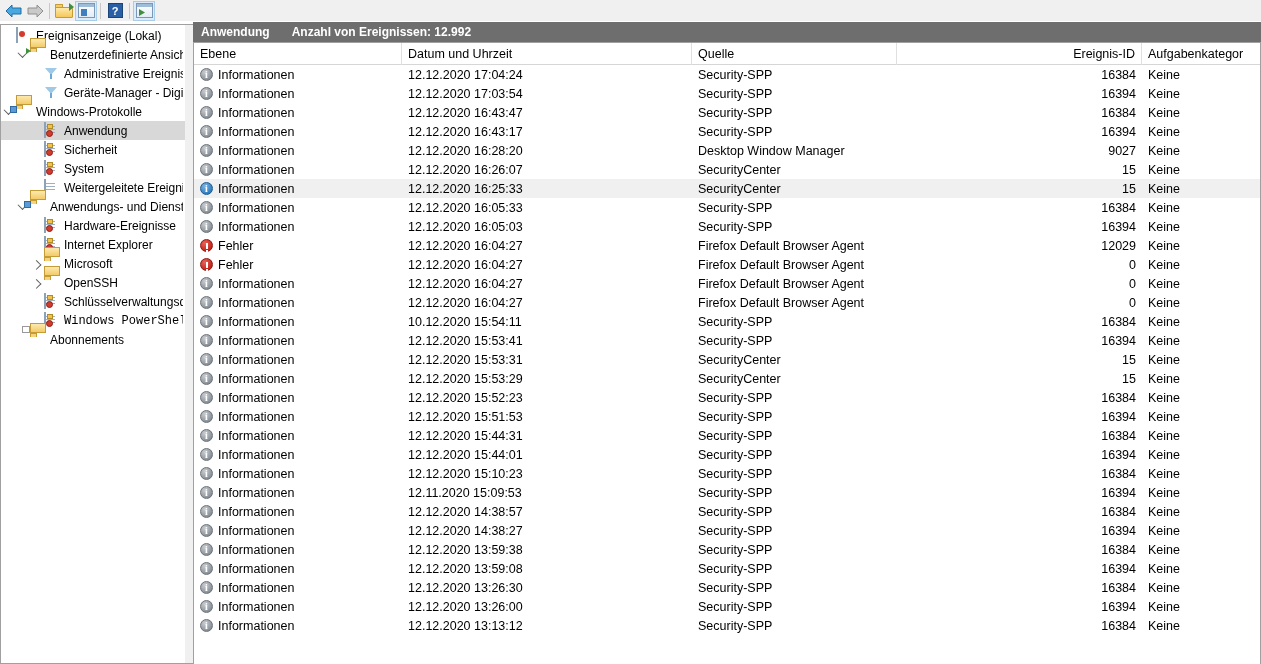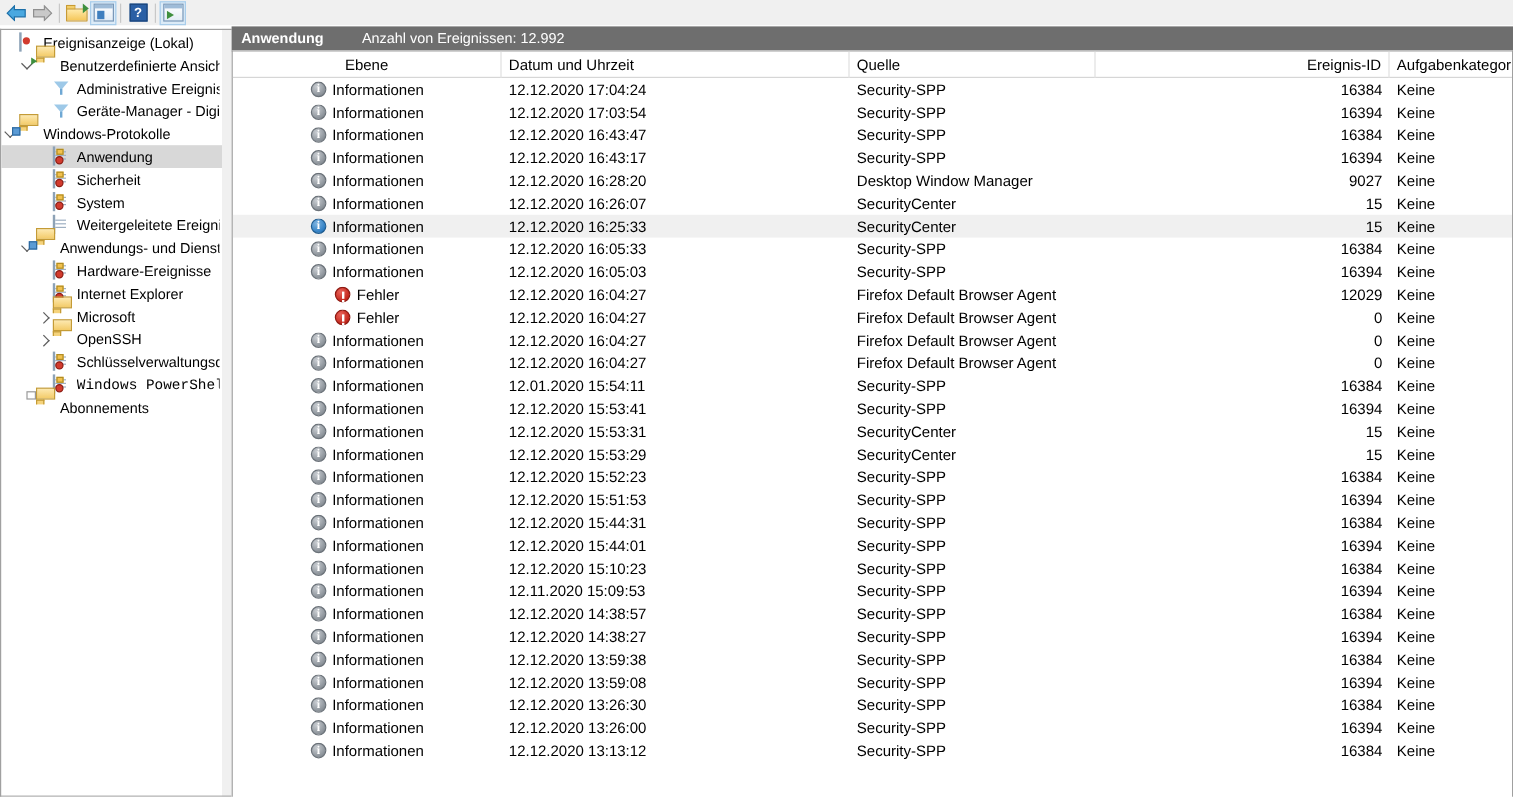--- a/index.html
+++ b/index.html
@@ -179,21 +179,21 @@
   
   #main {
     position: absolute; left: 193px; top: 22px; width: 1068px; height: 642px;
   }
   #list-header-bar {
     height: 20px; background: #6e6e6e; color: #ffffff;
     display: flex; align-items: center; padding-left: 8px;
     font-size: 12px;
   }
   #list-header-bar .t1 { font-weight: bold; }
-  #list-header-bar .t2 { margin-left: 32px; font-weight: normal; }
+  #list-header-bar .t2 { margin-left: 22px; font-weight: bold; }
 
   #grid-wrap {
     position: absolute; left: 0; top: 20px; width: 1068px; height: 624px;
     background: #fff;
     border: 1px solid #a0a0a0;
     border-bottom: none;
     overflow: hidden;
   }
   #col-header {
     display: flex; height: 22px;
@@ -202,21 +202,21 @@
     align-items: center;
     font-size: 12.5px;
   }
   #col-header .ch {
     height: 22px; display: flex; align-items: center;
     padding: 0 6px; border-right: 1px solid #e0e0e0;
     overflow: hidden; white-space: nowrap;
     cursor: default;
   }
   #col-header .ch:last-child { border-right: none; }
-  .c-ebene { width: 224px; justify-content: center; }
+  .c-ebene { width: 208px; }
   .c-datum { width: 290px; }
   .c-quelle { width: 205px; }
   .c-eid    { width: 245px; justify-content: flex-end; }
   .c-kat    { width: 102px; }
 
   #rows { }
   .row {
     display: flex; height: 19px; align-items: center;
     font-size: 12.5px; white-space: nowrap;
     cursor: default;
@@ -659,21 +659,21 @@
             <div class="cell c-kat">
               <span>Keine</span>
             </div>
           </div>
           <div class="row">
             <div class="cell c-ebene">
               <span class="lvl-ico info">i</span>
               <span>Informationen</span>
             </div>
             <div class="cell c-datum">
-              <span>12.01.2020 15:54:11</span>
+              <span>10.12.2020 15:54:11</span>
             </div>
             <div class="cell c-quelle">
               <span>Security-SPP</span>
             </div>
             <div class="cell c-eid num">
               <span>16384</span>
             </div>
             <div class="cell c-kat">
               <span>Keine</span>
             </div>

